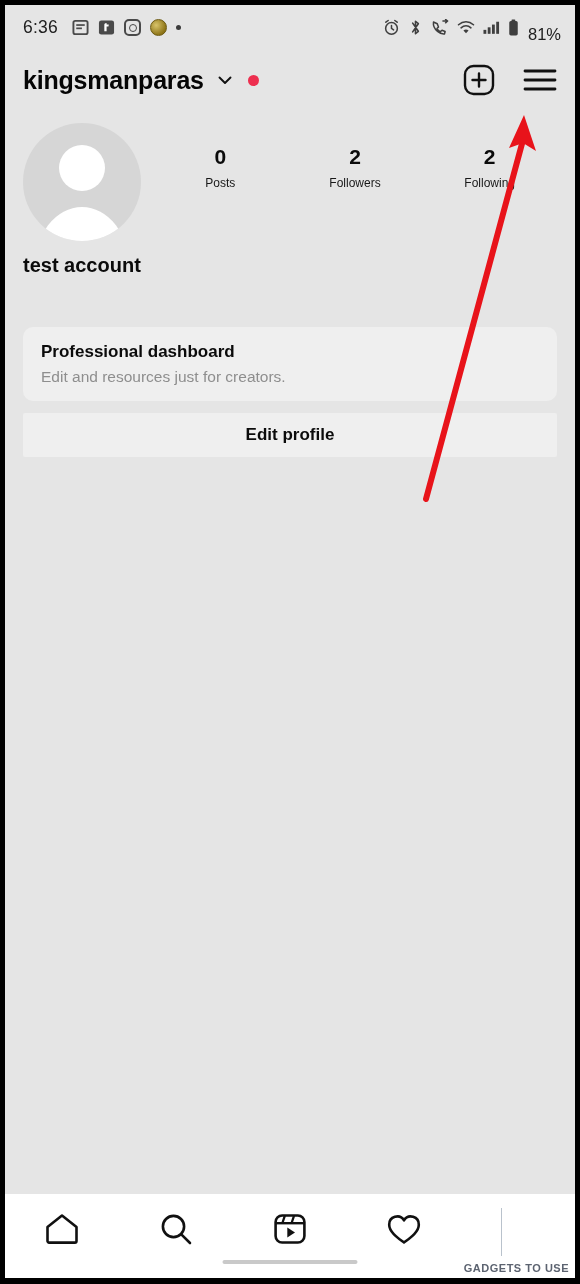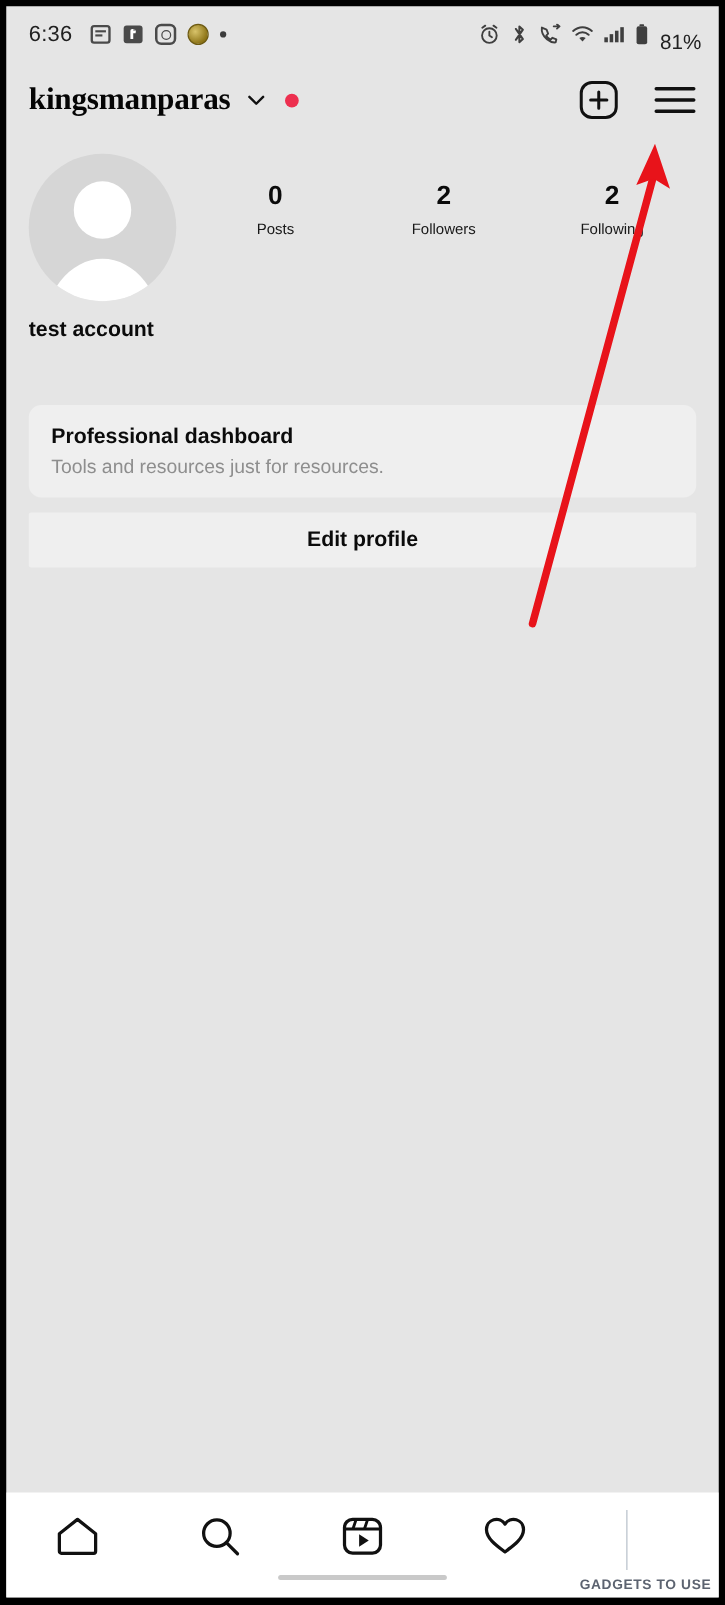--- a/index.html
+++ b/index.html
@@ -45,21 +45,20 @@
   .gold-circle {
     width: 17px; height: 17px; border-radius: 50%;
     background: radial-gradient(circle at 35% 35%, #d8c36a, #8e7518 70%);
     border: 1.5px solid #6d5a12;
   }
 
   
   .appbar {
     height: 62px; display: flex; align-items: center;
     padding: 0 18px 0 18px;
-    font-family: Liberation Serif, serif;
   }
   .username {
     font-size: 25px; font-weight: bold; color: #050505; letter-spacing: -.2px;
   }
   .chev { margin-left: 11px; display: inline-flex; }
   .notif-dot {
     width: 11px; height: 11px; border-radius: 50%;
     background: #ed2f4f; margin-left: 13px;
   }
   .appbar-actions { margin-left: auto; display: flex; align-items: center; gap: 28px; }
@@ -78,21 +77,21 @@
   .avatar .head {
     position: absolute; left: 50%; top: 22px; transform: translateX(-50%);
     width: 46px; height: 46px; border-radius: 50%; background: #fff;
   }
   .avatar .body {
     position: absolute; left: 50%; bottom: -28px; transform: translateX(-50%);
     width: 96px; height: 62px; border-radius: 50% 50% 0 0 / 100% 100% 0 0;
     background: #fff;
   }
   .fullname {
-    margin-top: 13px; font-size: 17px; font-weight: bold; color: #0b0b0b;
+    margin-top: 13px; font-size: 20px; font-weight: bold; color: #0b0b0b;
     white-space: nowrap;
   }
   .stats {
     flex: 1; display: flex; align-items: flex-start;
     padding-top: 22px;
   }
   .stat { flex: 1; text-align: center; }
   .stat-num { font-size: 21px; font-weight: bold; color: #0b0b0b; line-height: 1.15; }
   .stat-label { font-size: 12px; color: #181818; margin-top: 7px; }
 
@@ -255,21 +254,21 @@
       <div class="stat">
         <div class="stat-num">2</div>
         <div class="stat-label">Following</div>
       </div>
     </div>
   </div>
 
   <div class="cards">
     <div class="card">
       <div class="card-title">Professional dashboard</div>
-      <div class="card-sub">Tools and resources just for resources.</div>
+      <div class="card-sub">Edit and resources just for creators.</div>
     </div>
     <div class="btn-wide">Edit profile</div>
   </div>
 
   <svg class="annotation" viewBox="0 0 570 1273">
     <line x1="421" y1="494" x2="518" y2="135" stroke="#e8131a" stroke-width="6" stroke-linecap="round"></line>
     <path d="M519 110 L531 146 L518 138 L504 143 Z" fill="#e8131a"></path>
   </svg>
 
   <div class="bottomnav">

